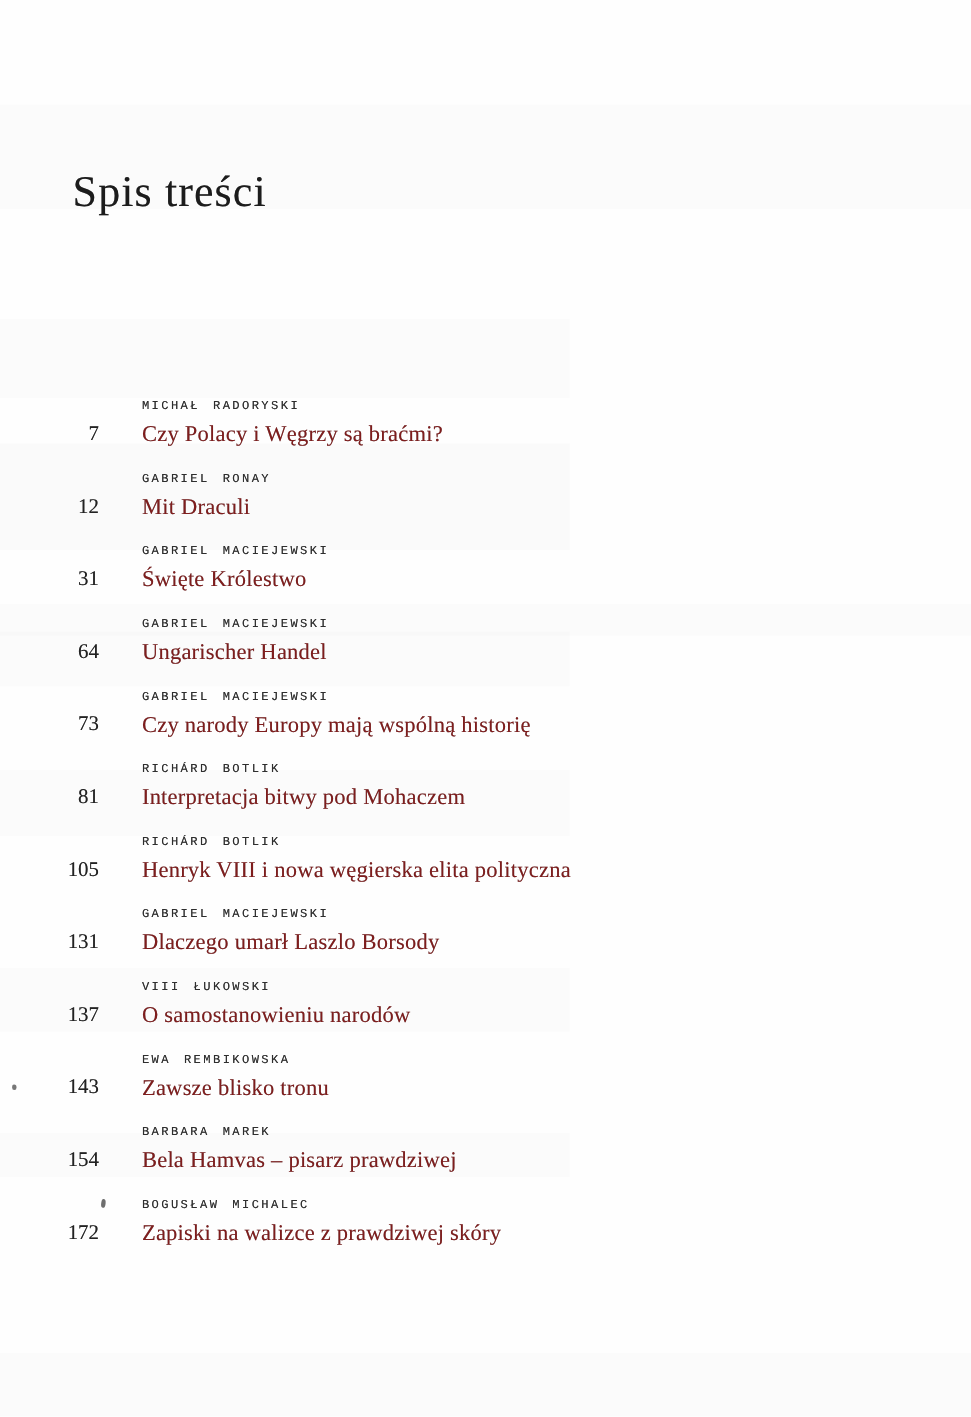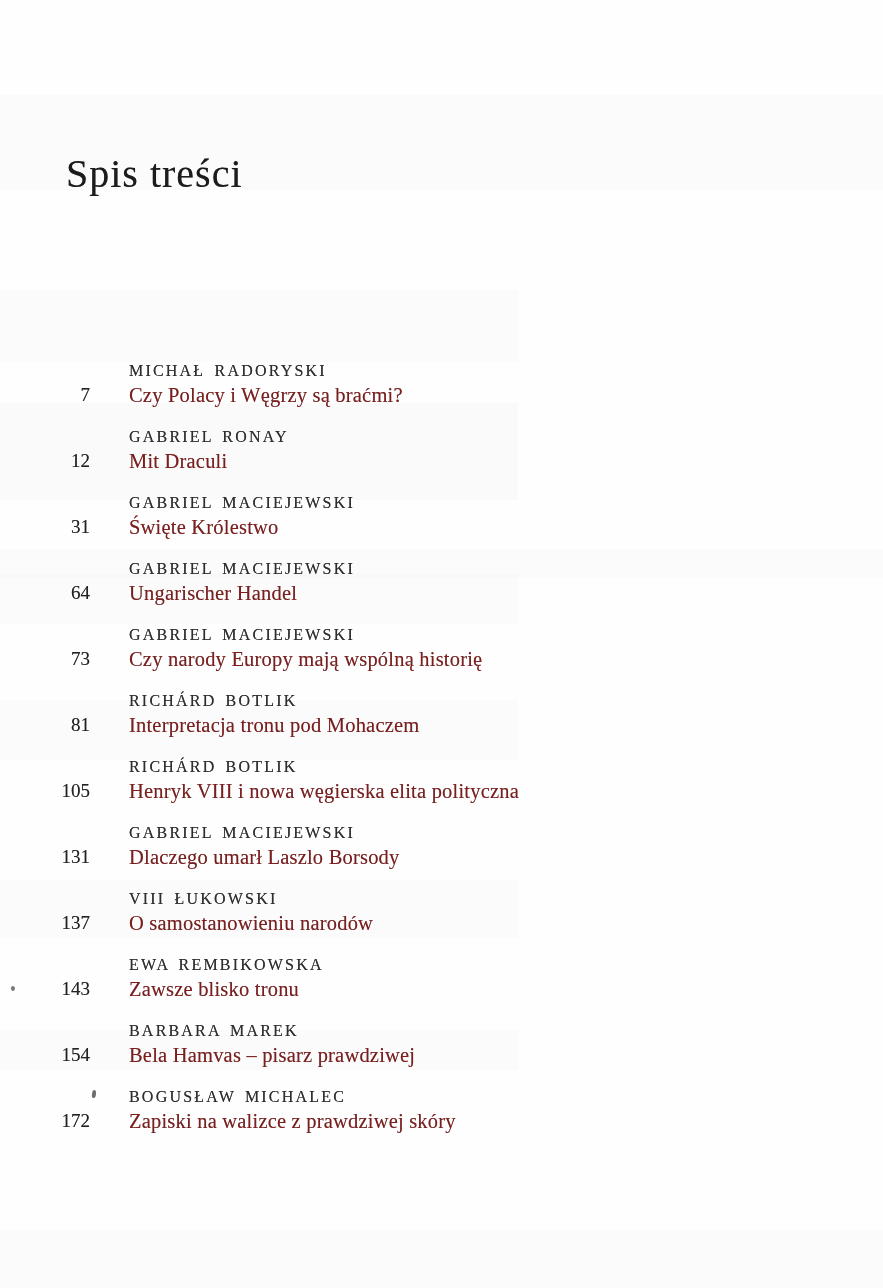--- a/index.html
+++ b/index.html
@@ -53,26 +53,27 @@
   }
   .entry {
     display: grid;
     grid-template-columns: 90px 1fr;
     column-gap: 39px;
     margin-bottom: 17px;
   }
   .entry .author {
     grid-column: 2;
     grid-row: 1;
-    font-size: 16px;
+    font-size: 11px;
     line-height: 19px;
     letter-spacing: 2.2px;
     word-spacing: 3px;
     color: #2e2e2e;
     text-shadow: 0 0 0.4px rgba(0,0,0,0.55);
+    font-family: Liberation Mono, monospace;
   }
   .entry .pagenum {
     grid-column: 1;
     grid-row: 2;
     text-align: right;
     font-size: 19px;
     line-height: 30px;
     font-feature-settings: "onum" 1;
     color: #222222;
     text-shadow: 0 0 0.5px rgba(0,0,0,0.4);
@@ -140,21 +141,21 @@
 
   <div class="entry">
     <div class="author">GABRIEL MACIEJEWSKI</div>
     <div class="pagenum">73</div>
     <div class="title">Czy narody Europy mają wspólną historię</div>
   </div>
 
   <div class="entry">
     <div class="author">RICHÁRD BOTLIK</div>
     <div class="pagenum">81</div>
-    <div class="title">Interpretacja tronu pod Mohaczem</div>
+    <div class="title">Interpretacja bitwy pod Mohaczem</div>
   </div>
 
   <div class="entry">
     <div class="author">RICHÁRD BOTLIK</div>
     <div class="pagenum">105</div>
     <div class="title">Henryk VIII i nowa węgierska elita polityczna</div>
   </div>
 
   <div class="entry">
     <div class="author">GABRIEL MACIEJEWSKI</div>

